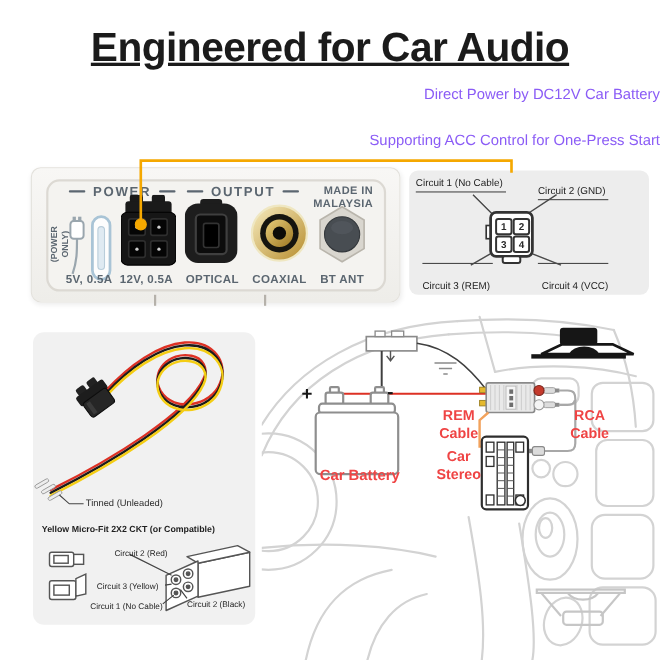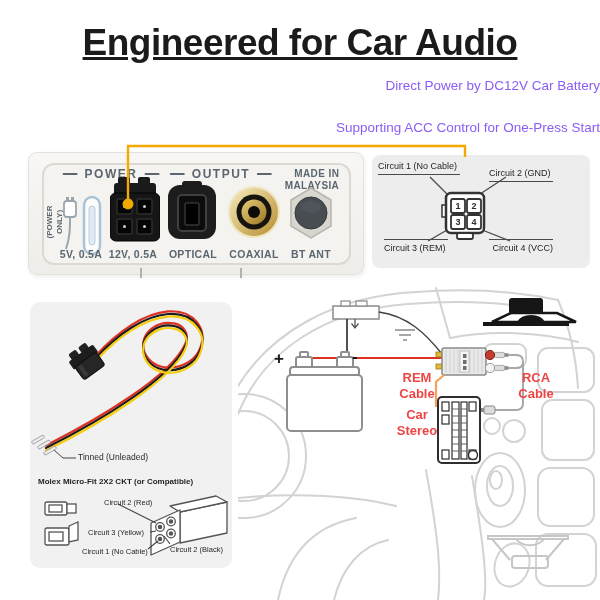--- a/index.html
+++ b/index.html
@@ -29,21 +29,21 @@
             text-align:center;font-size:8px;font-weight:bold;line-height:1.3;color:var(--label-slate,#5B6670);}
   .port-label{position:absolute;top:83px;transform:translateX(-50%);font-weight:bold;font-size:10.5px;
               color:var(--label-slate,#5B6670);letter-spacing:.3px;white-space:nowrap;}
   .tick{position:absolute;width:2px;height:10px;background:#b5b1aa;}
 
   
   .pinout-panel{position:absolute;left:372px;top:155px;width:218px;height:113px;
                 background:var(--panel-gray,#EDEDED);border-radius:8px;}
   .pin-label{position:absolute;font-size:9px;color:#1f1f1f;white-space:nowrap;}
   .pin-label.u{border-bottom:1.5px solid #4a4a4a;padding-bottom:3px;}
-  .pin-label.o{border-top:1.5px solid #4a4a4a;padding-top:3px;}
+  .pin-label.o{border-top:1.5px solid #4a4a4a;padding-top:15px;}
 
   
   .cable-panel{position:absolute;left:30px;top:302px;width:202px;height:266px;
                background:#f1f1f1;border-radius:10px;}
   .badge{position:absolute;left:2px;top:2px;padding:3px 11px 4px;border-radius:5px;
          background:linear-gradient(180deg,#42a4de,var(--badge-blue,#1E87C9) 45%,var(--badge-blue-dark,#1167A3));
          border:1px solid #0d5c95;color:#fff;font-size:11px;font-weight:bold;box-shadow:0 1px 2px rgba(0,0,0,.25);}
   .tinned-label{position:absolute;left:48px;top:150px;font-size:8.5px;color:#2b2b2b;}
   .molex-title{position:absolute;left:8px;top:175px;font-size:8px;font-weight:bold;color:#1f1f1f;}
   .ckt-label{position:absolute;font-size:7.5px;color:#1f1f1f;white-space:nowrap;}
@@ -194,21 +194,21 @@
       </g>
       <g fill="#ededed" stroke="#9a9a9a" stroke-width="0.8">
         <rect x="1" y="136" width="14" height="3.2" rx="1.6" transform="rotate(-30 8 137.6)"></rect>
         <rect x="7" y="141" width="14" height="3.2" rx="1.6" transform="rotate(-30 14 142.6)"></rect>
         <rect x="13" y="147" width="14" height="3.2" rx="1.6" transform="rotate(-30 20 148.6)"></rect>
       </g>
       <path d="M24,148 L33,156 L46,156" stroke="#444" stroke-width="1" fill="none"></path>
     </svg>
 
     <div class="tinned-label">Tinned (Unleaded)</div>
-    <div class="molex-title">Molex Micro-Fit 2X2 CKT (or Compatible)</div>
+    <div class="molex-title">Yellow Micro-Fit 2X2 CKT (or Compatible)</div>
 
     <svg class="abs" style="left:0;top:188px" width="202" height="78" viewBox="0 0 202 78">
       <g fill="#fff" stroke="#555" stroke-width="1.3">
         <rect x="15" y="12" width="22" height="13" rx="2"></rect>
         <rect x="37" y="14" width="9" height="9"></rect>
         <rect x="19" y="15" width="13" height="7"></rect>
       </g>
       <g fill="#fff" stroke="#555" stroke-width="1.3">
         <rect x="15" y="38" width="24" height="17" rx="2"></rect>
         <polygon points="39,36 48,32 48,50 39,52"></polygon>
@@ -336,20 +336,21 @@
         <rect x="223" y="118" width="6" height="57" fill="none" stroke-width="1.2"></rect>
         <path d="M214,125H221M214,132H221M214,139H221M214,146H221M214,153H221M214,160H221M214,167H221M223,125H229M223,132H229M223,139H229M223,146H229M223,153H229M223,160H229M223,167H229" stroke="#555" stroke-width="0.9" fill="none"></path>
         <circle cx="235" cy="171" r="4.5" fill="#fff" stroke-width="1.4"></circle>
       </g>
     </svg>
   </div>
 
   <div class="sign" style="left:274px;top:349px">+</div>
   <div class="sign" style="left:352px;top:347px">-</div>
   <div class="car-label" style="left:262px;top:424px;width:130px;font-size:13.5px">
+    <div>Car Battery</div>
   </div>
   <div class="car-label" style="left:383px;top:370px;width:68px">
     <div>REM</div>
     <div>Cable</div>
   </div>
   <div class="car-label" style="left:383px;top:407px;width:68px">
     <div>Car</div>
     <div>Stereo</div>
   </div>
   <div class="car-label" style="left:504px;top:370px;width:64px">

